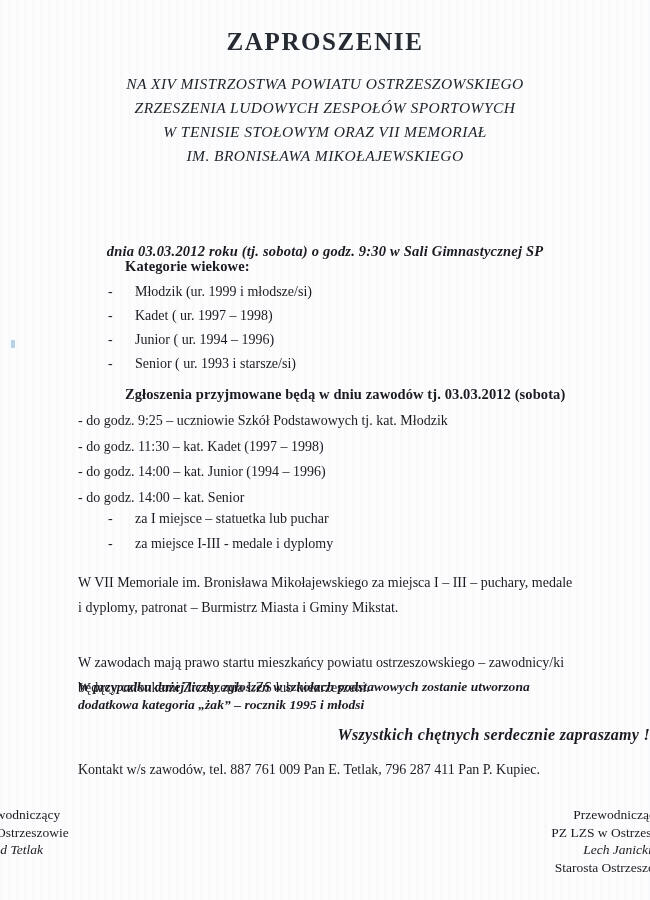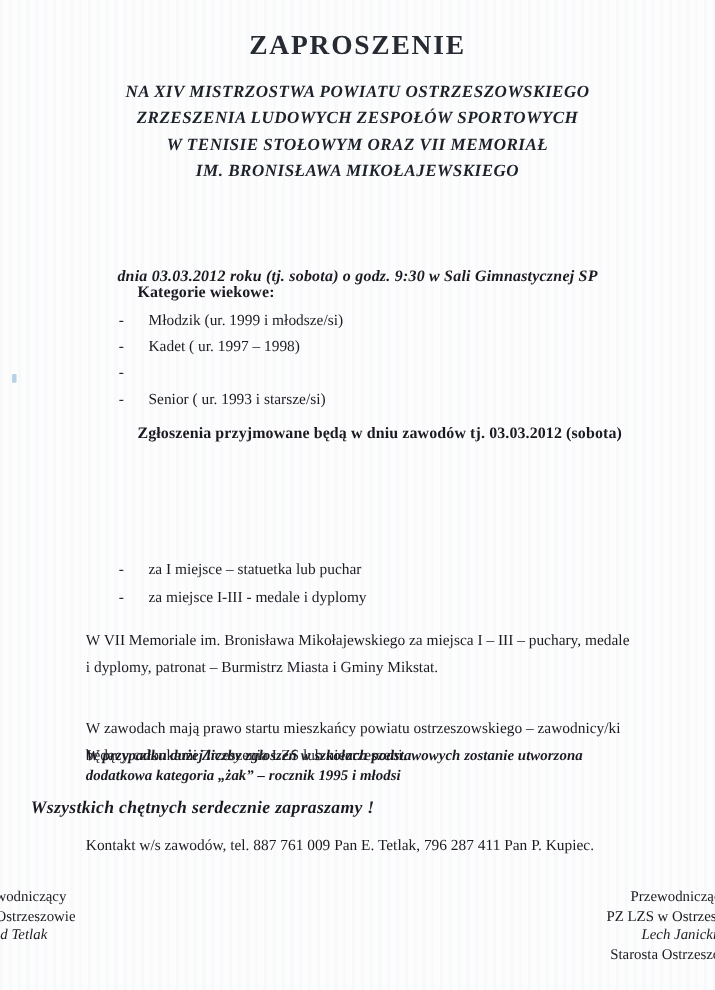--- a/index.html
+++ b/index.html
@@ -42,21 +42,21 @@
     color: #262b33;
   }
 
   
   #header-lines {
     left: 0; right: 0; top: 72px;
     text-align: center;
   }
   #header-lines .hline {
     font-style: italic;
-    font-weight: bold;
+    font-weight: normal;
     font-size: 15.5px;
     letter-spacing: 0.45px;
     line-height: 24px;
     color: #1c212a;
   }
 
   
   #event-datetime {
     left: 0; right: 0; top: 193px;
     text-align: center;
@@ -120,21 +120,21 @@
     font-weight: bold;
     font-style: italic;
     line-height: 17.5px;
     width: 500px;
     letter-spacing: 0.05px;
   }
 
   
   #invitation-line {
     left: 0; right: 0; top: 726px;
-    text-align: left;
+    text-align: right;
     font-size: 16px;
     font-weight: bold;
     font-style: italic;
     letter-spacing: 0.3px;
     margin-left: 28px;
   }
 
   
   #contact-line {
     left: 78px; top: 762px;
@@ -191,29 +191,36 @@
     <div class="dash-row">
       <span class="dash-mark">-</span>
       <span>Młodzik (ur. 1999 i młodsze/si)</span>
     </div>
     <div class="dash-row">
       <span class="dash-mark">-</span>
       <span>Kadet ( ur. 1997 – 1998)</span>
     </div>
     <div class="dash-row">
       <span class="dash-mark">-</span>
+      <span>Junior ( ur. 1994 – 1996)</span>
     </div>
     <div class="dash-row">
       <span class="dash-mark">-</span>
       <span>Senior ( ur. 1993 i starsze/si)</span>
     </div>
   </div>
 
   <div class="abs section-heading" id="registration-heading">Zgłoszenia przyjmowane będą w dniu zawodów tj. 03.03.2012 (sobota)</div>
 
+  <div class="abs" id="registration-times">
+    <div>- do godz. 9:25 – uczniowie Szkół Podstawowych tj. kat. Młodzik</div>
+    <div>- do godz. 11:30 – kat. Kadet (1997 – 1998)</div>
+    <div>- do godz. 14:00 – kat. Junior  (1994 – 1996)</div>
+    <div>- do godz. 14:00 – kat. Senior</div>
+  </div>
 
   <div class="abs dash-list" id="prizes">
     <div class="dash-row">
       <span class="dash-mark">-</span>
       <span>za I miejsce – statuetka lub puchar</span>
     </div>
     <div class="dash-row">
       <span class="dash-mark">-</span>
       <span>za miejsce I-III  - medale i dyplomy</span>
     </div>

